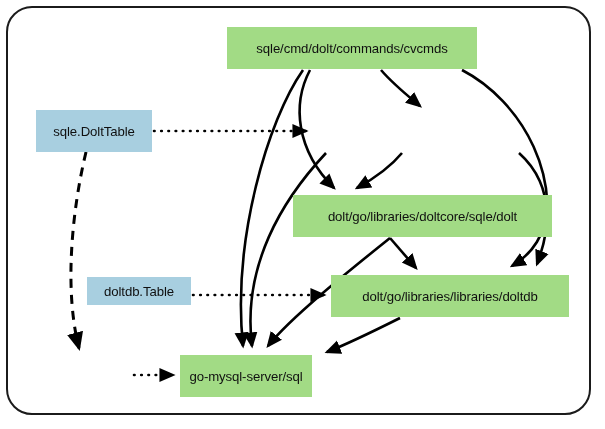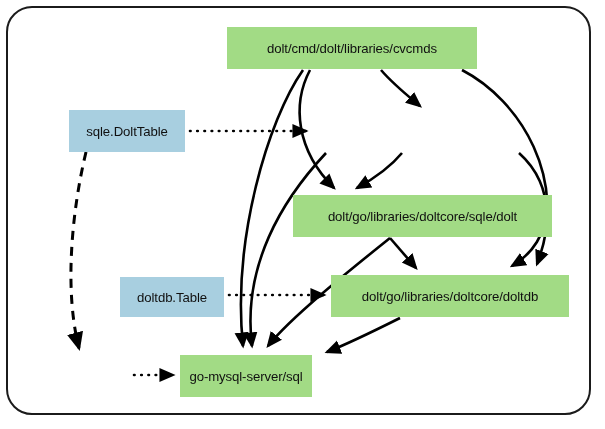--- a/index.html
+++ b/index.html
@@ -37,21 +37,21 @@
     display: flex;
     align-items: center;
     justify-content: center;
     box-sizing: border-box;
     font-size: 13.2px;
     color: #101010;
     white-space: nowrap;
     letter-spacing: -0.1px;
   }
   .pkg { background: #a2db85; }
-  .iface { background: #a8cfe0; margin-left: 33px; }
+  .iface { background: #a8cfe0; }
 </style>
 </head>
 <body>
 
 <div id="canvas">
   <div id="frame"></div>
 
   <svg id="edges" viewBox="0 0 605 429" xmlns="http://www.w3.org/2000/svg">
     <defs>
       <marker id="ah" viewBox="0 0 10 10" refX="8.4" refY="5" markerWidth="6.2" markerHeight="6.2" orient="auto-start-reverse">
@@ -85,37 +85,37 @@
     <path fill="none" stroke="#000" stroke-width="3" stroke-dasharray="9 7" marker-end="url(#ah)" d="M 86 152 C 72 210, 64 290, 79 348"></path>
 
     <g fill="none" stroke="#000" stroke-width="2.6" stroke-linecap="round" stroke-dasharray="0.6 6.6" marker-end="url(#ah)">
       <path d="M 154 131 L 306 131"></path>
       <path d="M 193 295 L 324 295"></path>
       <path d="M 134 375 L 173 375"></path>
     </g>
   </svg>
 
   <div class="node pkg" style="left:227px; top:27px; width:250px; height:42px;">
-    <span>dolt/cmd/dolt/libraries/cvcmds</span>
+    <span>sqle/cmd/dolt/commands/cvcmds</span>
   </div>
 
   <div class="node iface" style="left:36px; top:110px; width:116px; height:42px;">
     <span>sqle.DoltTable</span>
   </div>
 
 
   <div class="node pkg" style="left:293px; top:195px; width:259px; height:42px;">
     <span>dolt/go/libraries/doltcore/sqle/dolt</span>
   </div>
 
-  <div class="node iface" style="left:87px; top:277px; width:104px; height:40px;">
+  <div class="node iface" style="left:87px; top:277px; width:104px; height:28px;">
     <span>doltdb.Table</span>
   </div>
 
   <div class="node pkg" style="left:331px; top:275px; width:238px; height:42px;">
-    <span>dolt/go/libraries/doltcore/doltdb</span>
+    <span>dolt/go/libraries/libraries/doltdb</span>
   </div>
 
 
   <div class="node pkg" style="left:180px; top:355px; width:132px; height:42px;">
     <span>go-mysql-server/sql</span>
   </div>
 </div>
 
 </body></html>

